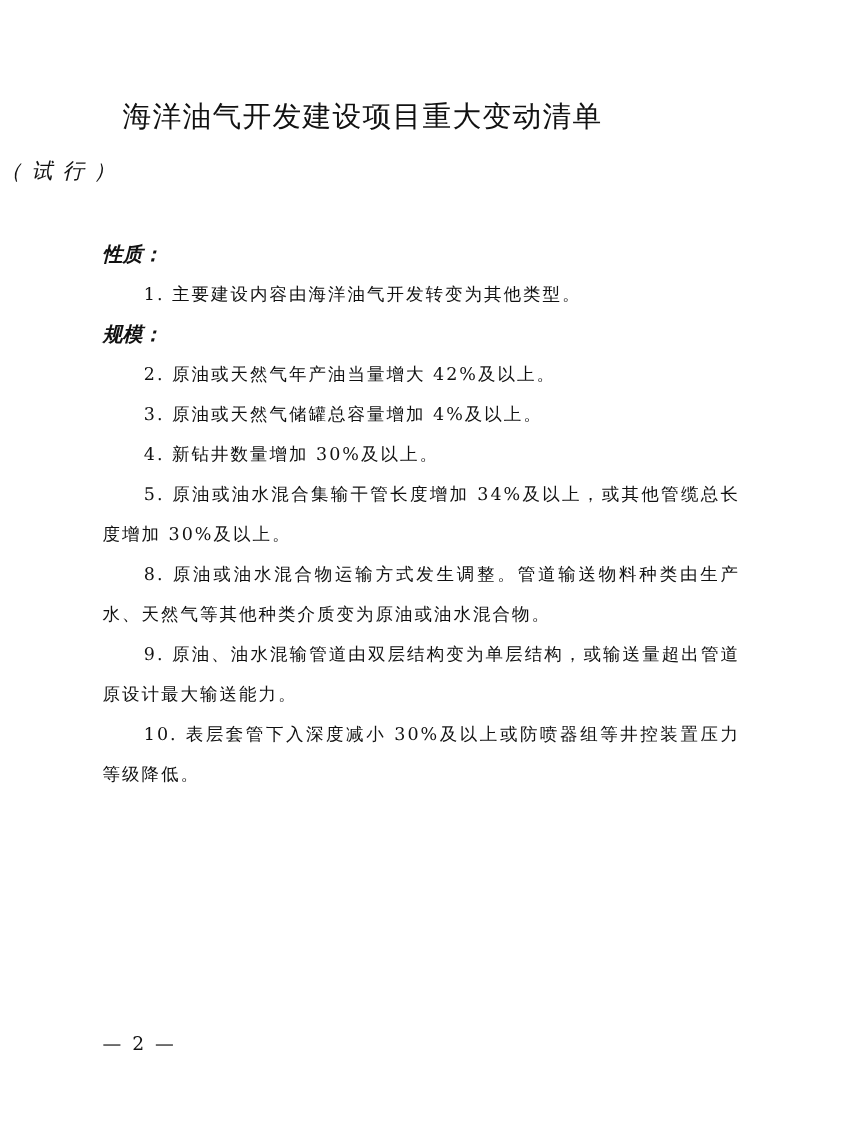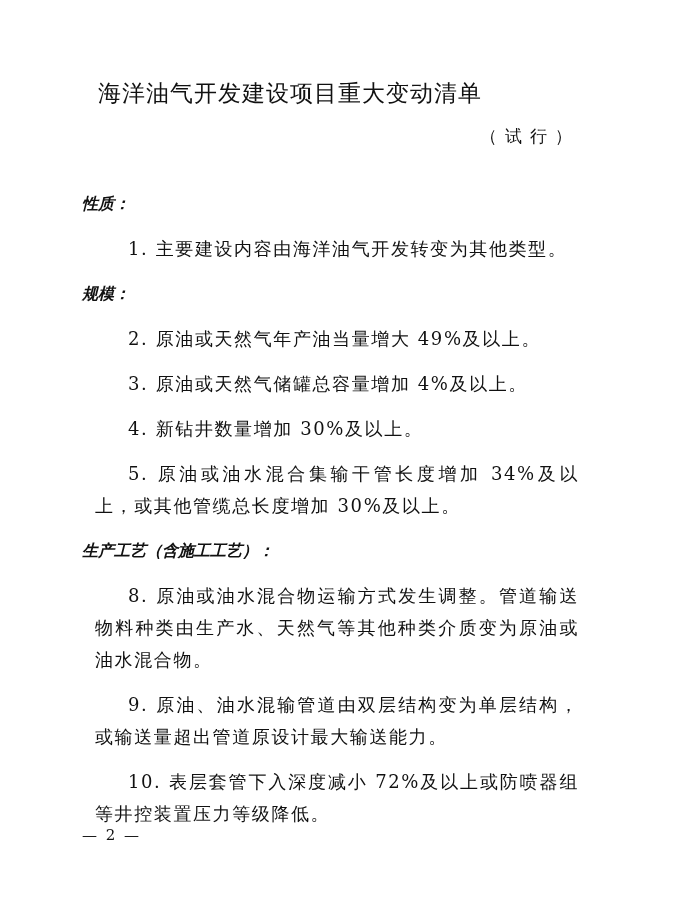--- a/index.html
+++ b/index.html
@@ -29,48 +29,49 @@
     font-size: 23px;
     letter-spacing: 1px;
     font-family: "DejaVu Sans", "Liberation Sans", sans-serif;
     font-weight: normal;
     margin: 0;
   }
   .subtitle {
     position: absolute;
     left: 0; right: 0;
     top: 125px;
-    text-align: right;
+    text-align: left;
     font-size: 17px;
     letter-spacing: 8px;
     margin: 0;
+    font-style: italic;
   }
   .body {
     position: absolute;
     left: 82px;
     top: 188px;
     width: 510px;
   }
   .heading {
     font-size: 16px;
     font-weight: bold;
     font-family: "DejaVu Sans", "Liberation Sans", sans-serif;
     line-height: 32px;
     height: 32px;
     margin: 0;
     white-space: nowrap;
     font-style: italic;
   }
   .para {
-    font-size: 18px;
+    font-size: 14px;
     line-height: 32px;
     text-indent: 33px;
     letter-spacing: 1.6px;
     text-align: justify;
-    margin: 13px;
+    margin: 0;
   }
   .page-number {
     position: absolute;
     left: 82px;
     top: 826px;
     font-size: 15px;
     letter-spacing: 2px;
   }
 </style>
 </head>
@@ -82,29 +83,28 @@
 
   <div class="body">
 
     <div class="section">
       <p class="heading">性质：</p>
       <p class="para">1. 主要建设内容由海洋油气开发转变为其他类型。</p>
     </div>
 
     <div class="section">
       <p class="heading">规模：</p>
-      <p class="para">2. 原油或天然气年产油当量增大 49%及以上。</p>
+      <p class="para">2. 原油或天然气年产油当量增大 42%及以上。</p>
       <p class="para">3. 原油或天然气储罐总容量增加 4%及以上。</p>
       <p class="para">4. 新钻井数量增加 30%及以上。</p>
       <p class="para">5. 原油或油水混合集输干管长度增加 34%及以上，或其他管缆总长度增加 30%及以上。</p>
     </div>
 
 
     <div class="section">
-      <p class="heading">生产工艺（含施工工艺）：</p>
       <p class="para">8. 原油或油水混合物运输方式发生调整。管道输送物料种类由生产水、天然气等其他种类介质变为原油或油水混合物。</p>
       <p class="para">9. 原油、油水混输管道由双层结构变为单层结构，或输送量超出管道原设计最大输送能力。</p>
-      <p class="para">10. 表层套管下入深度减小 72%及以上或防喷器组等井控装置压力等级降低。</p>
+      <p class="para">10. 表层套管下入深度减小 30%及以上或防喷器组等井控装置压力等级降低。</p>
     </div>
   </div>
 
   <div class="page-number">— 2 —</div>
 </div>
 
 </body></html>

